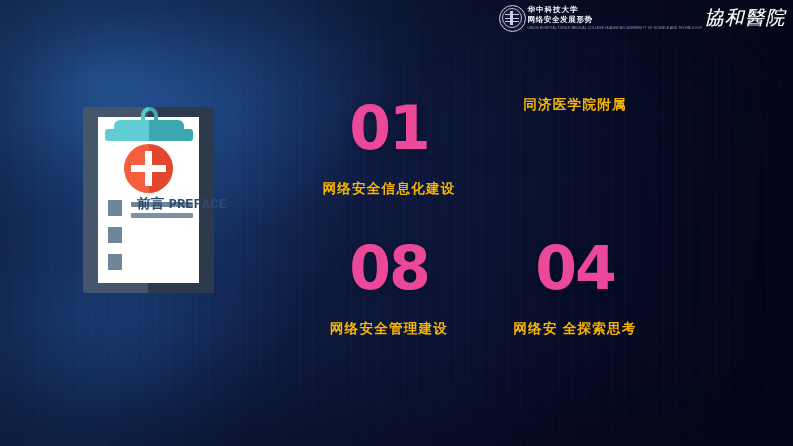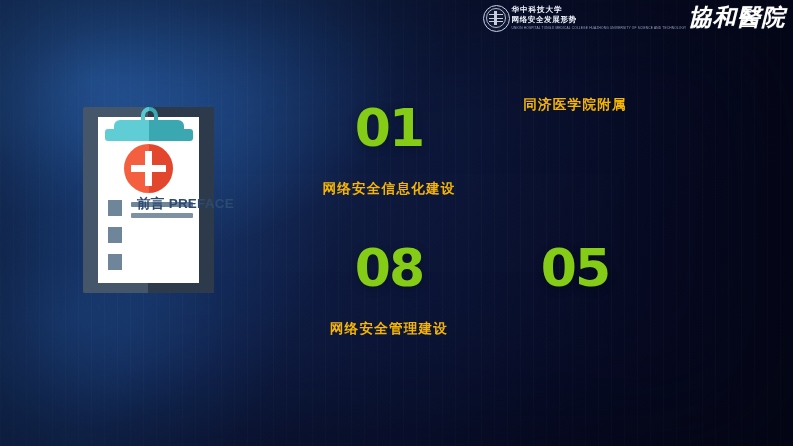--- a/index.html
+++ b/index.html
@@ -131,26 +131,26 @@
     line-height: 4px;
     color: #97a6c2;
     letter-spacing: 0.18px;
     white-space: nowrap;
     transform: scaleY(0.92);
     transform-origin: left top;
     margin-top: 1px;
   }
   .logo-calli {
     font-family: "DejaVu Serif", "Liberation Serif", serif;
-    font-size: 23px;
+    font-size: 19px;
     line-height: 20px;
     color: #ffffff;
     letter-spacing: 1.4px;
     white-space: nowrap;
-    font-weight: 700;
+    font-weight: 400;
     font-style: italic;
     text-shadow: 0 0 1px rgba(255,255,255,0.5);
     flex: 0 0 auto;
     padding-bottom: 2px;
   }
 
   
   .clipboard {
     position: absolute;
     left: 83px;
@@ -265,21 +265,21 @@
     left: 137px;
     top: 196px;
     font-size: 13.5px;
     line-height: 15px;
     font-weight: 700;
     color: #2d4a70;
     letter-spacing: 0.3px;
     white-space: nowrap;
   }
   .preface .en {
-    font-family: Liberation Sans, sans-serif;
+    font-family: Liberation Mono, monospace;
     letter-spacing: 0.2px;
   }
 
   
   .items {
     position: absolute;
     left: 296px;
     top: 86px;
     width: 392px;
     height: 280px;
@@ -288,24 +288,24 @@
     position: absolute;
     width: 186px;
     text-align: center;
   }
   .item.i1 { left: 0px;   top: 0px; }
   .item.i2 { left: 186px; top: 0px; }
   .item.i3 { left: 0px;   top: 140px; }
   .item.i4 { left: 186px; top: 140px; }
 
   .item-num {
-    font-size: 52px;
+    font-size: 60px;
     line-height: 84px;
     font-weight: 700;
-    color: #84cc16;
+    color: #ec4899;
     letter-spacing: -2px;
     font-family: "DejaVu Sans", "Liberation Sans", sans-serif;
     text-shadow: 0 2px 10px rgba(0,0,0,0.28);
   }
   .item-label {
     margin-top: 10px;
     font-size: 13.6px;
     line-height: 17px;
     font-weight: 700;
     color: #f6b500;
@@ -374,17 +374,18 @@
     <div class="item i2">
       <div class="item-label">同济医学院附属</div>
     </div>
 
     <div class="item i3">
       <div class="item-num">08</div>
       <div class="item-label">网络安全管理建设</div>
     </div>
 
     <div class="item i4">
-      <div class="item-num">05</div>
+      <div class="item-num">04</div>
+      <div class="item-label">网络安 全探索思考</div>
     </div>
 
   </div>
 </div>
 
 </body></html>

